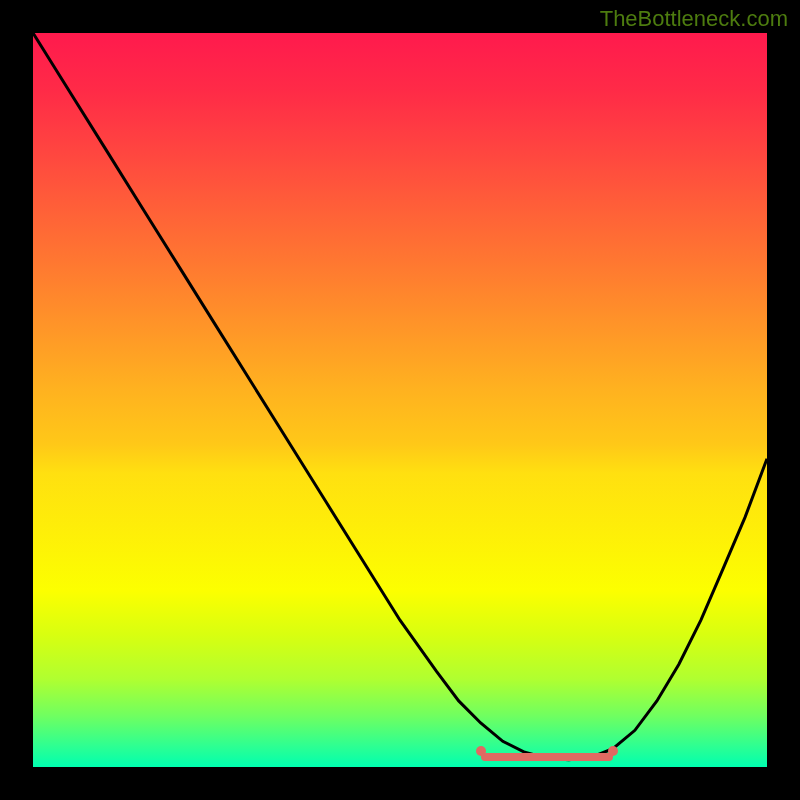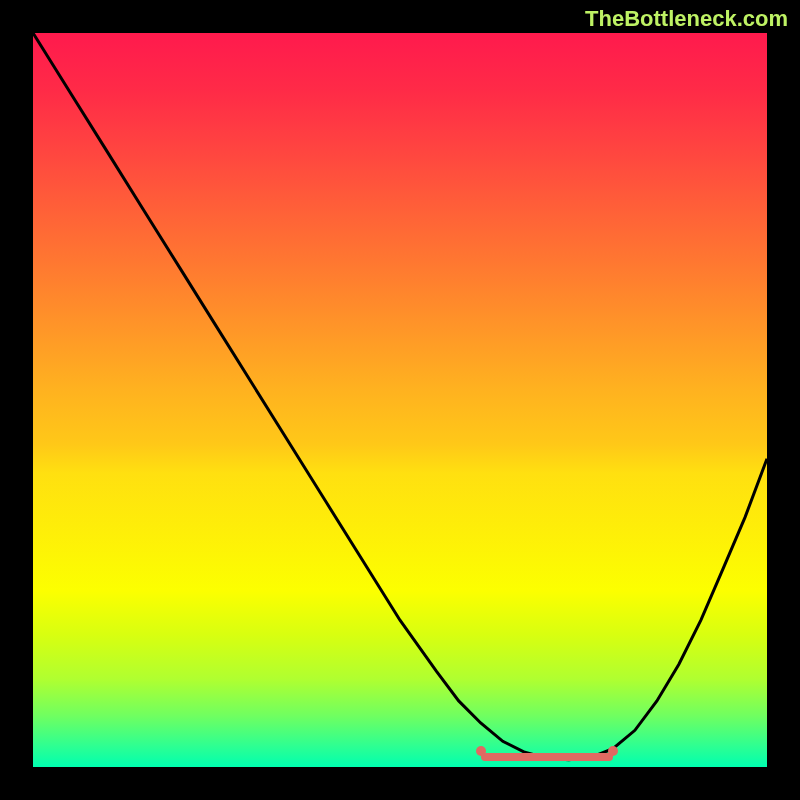--- a/index.html
+++ b/index.html
@@ -8,23 +8,23 @@
     height: 800px;
     background: #000;
     font-family: Arial, sans-serif;
     position: relative;
     overflow: hidden;
   }
   .watermark {
     position: absolute;
     top: 6px;
     right: 12px;
-    color: #bef264;
+    color: #4d7c0f;
     font-size: 22px;
-    font-weight: bold;
+    font-weight: normal;
     z-index: 10;
   }
   .plot-container {
     position: absolute;
     top: 33px;
     left: 33px;
     width: 734px;
     height: 734px;
   }
   .gradient-bg {

